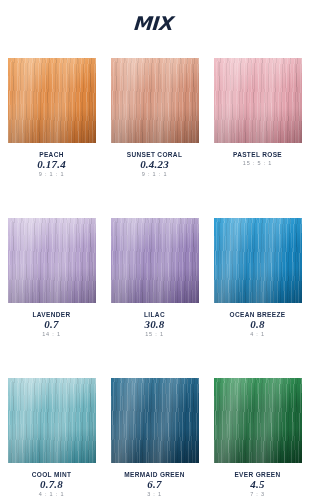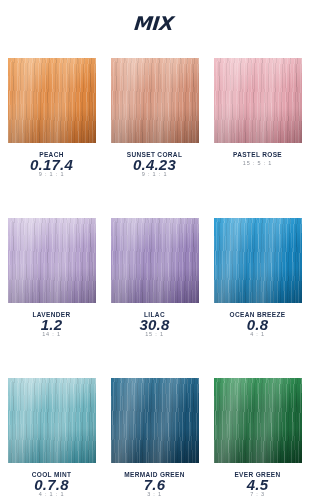--- a/index.html
+++ b/index.html
@@ -116,24 +116,24 @@
   .c-name {
     font-family: "Liberation Sans", sans-serif;
     font-weight: bold;
     font-size: 6.5px;
     letter-spacing: 0.35px;
     color: #1b2b4b;
     line-height: 9px;
     white-space: nowrap;
   }
   .c-formula {
-    font-family: Liberation Sans, sans-serif;
+    font-family: Liberation Serif, serif;
     font-style: italic;
     font-weight: bold;
-    font-size: 15px;
+    font-size: 11px;
     letter-spacing: 0.2px;
     color: #1b2b4b;
     line-height: 11px;
     white-space: nowrap;
   }
   .c-ratio {
     font-family: "Liberation Sans", sans-serif;
     font-size: 5.5px;
     letter-spacing: 0.8px;
     color: #8b9099;
@@ -197,21 +197,21 @@
     <div class="cell">
       <div class="swatch">
         <div class="base" style="background: linear-gradient(175deg, rgb(214, 201, 228) 0%, rgb(180, 160, 205) 38%, rgb(180, 160, 205) 62%, rgb(154, 134, 184) 100%);"></div>
         <div class="strands"></div>
         <div class="strands2"></div>
         <div class="sheen"></div>
         <div class="shade"></div>
       </div>
       <div class="caption">
         <div class="c-name">LAVENDER</div>
-        <div class="c-formula">1.2</div>
+        <div class="c-formula">0.7</div>
         <div class="c-ratio">14 : 1</div>
       </div>
     </div>
 
     <div class="cell">
       <div class="swatch">
         <div class="base" style="background: linear-gradient(175deg, rgb(192, 177, 214) 0%, rgb(155, 134, 189) 38%, rgb(155, 134, 189) 62%, rgb(127, 106, 164) 100%);"></div>
         <div class="strands"></div>
         <div class="strands2"></div>
         <div class="sheen"></div>
@@ -257,21 +257,21 @@
     <div class="cell">
       <div class="swatch">
         <div class="base" style="background: linear-gradient(175deg, rgb(42, 111, 147) 0%, rgb(26, 84, 118) 38%, rgb(26, 84, 118) 62%, rgb(16, 61, 89) 100%);"></div>
         <div class="strands"></div>
         <div class="strands2"></div>
         <div class="sheen"></div>
         <div class="shade"></div>
       </div>
       <div class="caption">
         <div class="c-name">MERMAID GREEN</div>
-        <div class="c-formula">7.6</div>
+        <div class="c-formula">6.7</div>
         <div class="c-ratio">3 : 1</div>
       </div>
     </div>
 
     <div class="cell">
       <div class="swatch">
         <div class="base" style="background: linear-gradient(175deg, rgb(47, 145, 83) 0%, rgb(29, 107, 60) 38%, rgb(29, 107, 60) 62%, rgb(16, 75, 42) 100%);"></div>
         <div class="strands"></div>
         <div class="strands2"></div>
         <div class="sheen"></div>

